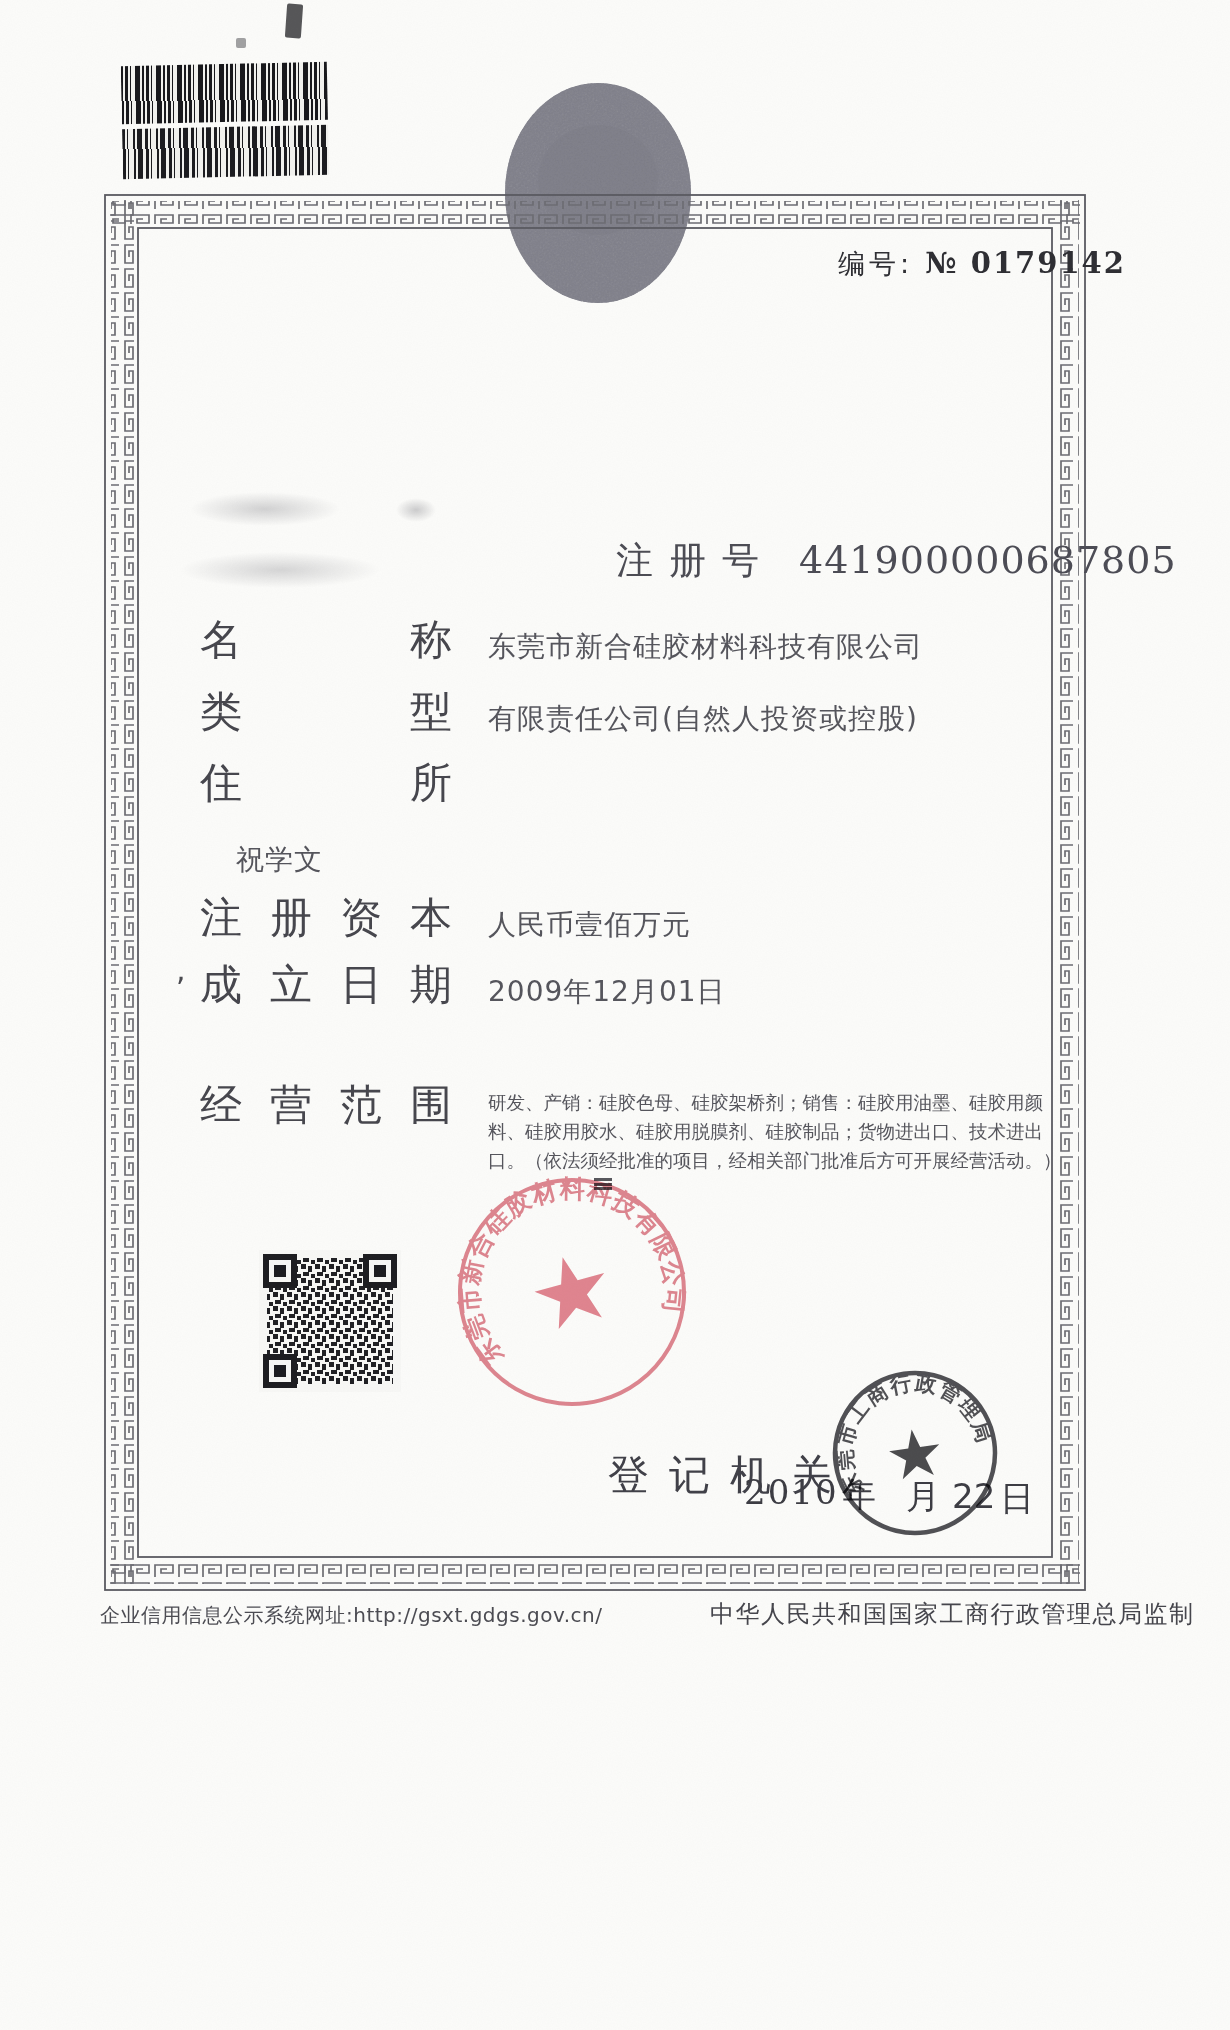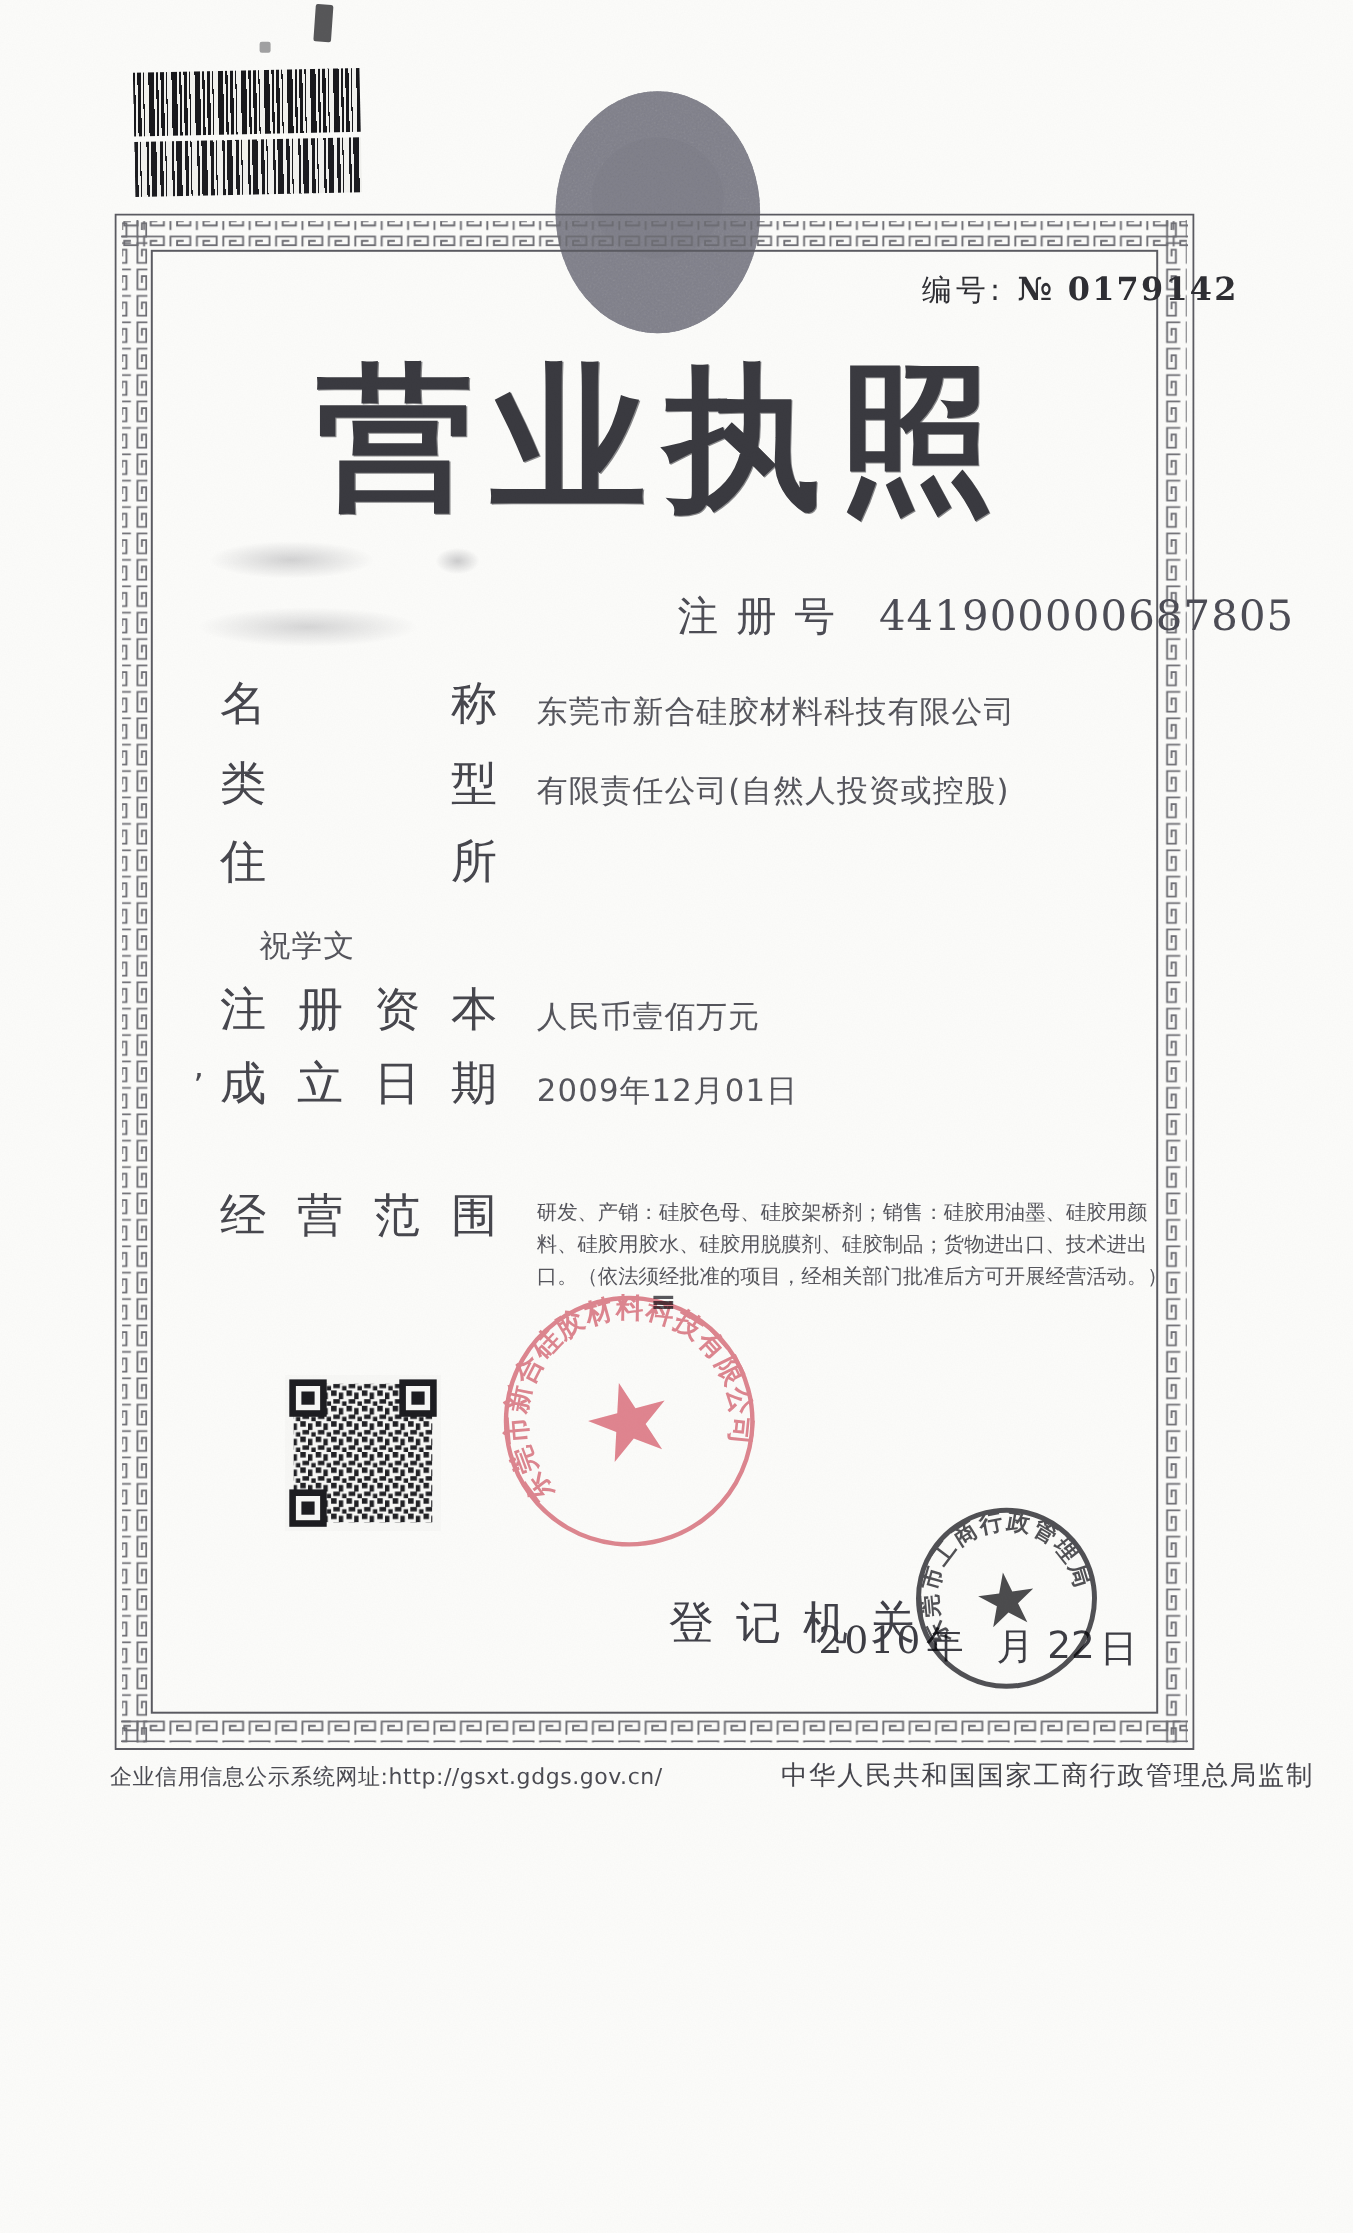--- a/index.html
+++ b/index.html
@@ -102,21 +102,20 @@
     <rect x="6" y="1367" width="970" height="23" fill="url(#mh)"></rect>
     <rect x="7" y="6" width="23" height="1385" fill="url(#mv)"></rect>
     <rect x="952" y="6" width="23" height="1385" fill="url(#mv)"></rect>
   </svg>
 
   <div class="serial">
     <span class="lab">编号:</span>
     <span class="num">№ 0179142</span>
   </div>
 
-  <div class="title">营业执照</div>
 
   <div class="regline">
     <span class="rl">注册号</span>
     <span class="rn">441900000687805</span>
   </div>
 
   <div class="row" style="top:618px">
     <div class="flabel">名称</div>
     <div class="fvalue">东莞市新合硅胶材料科技有限公司</div>
   </div>

